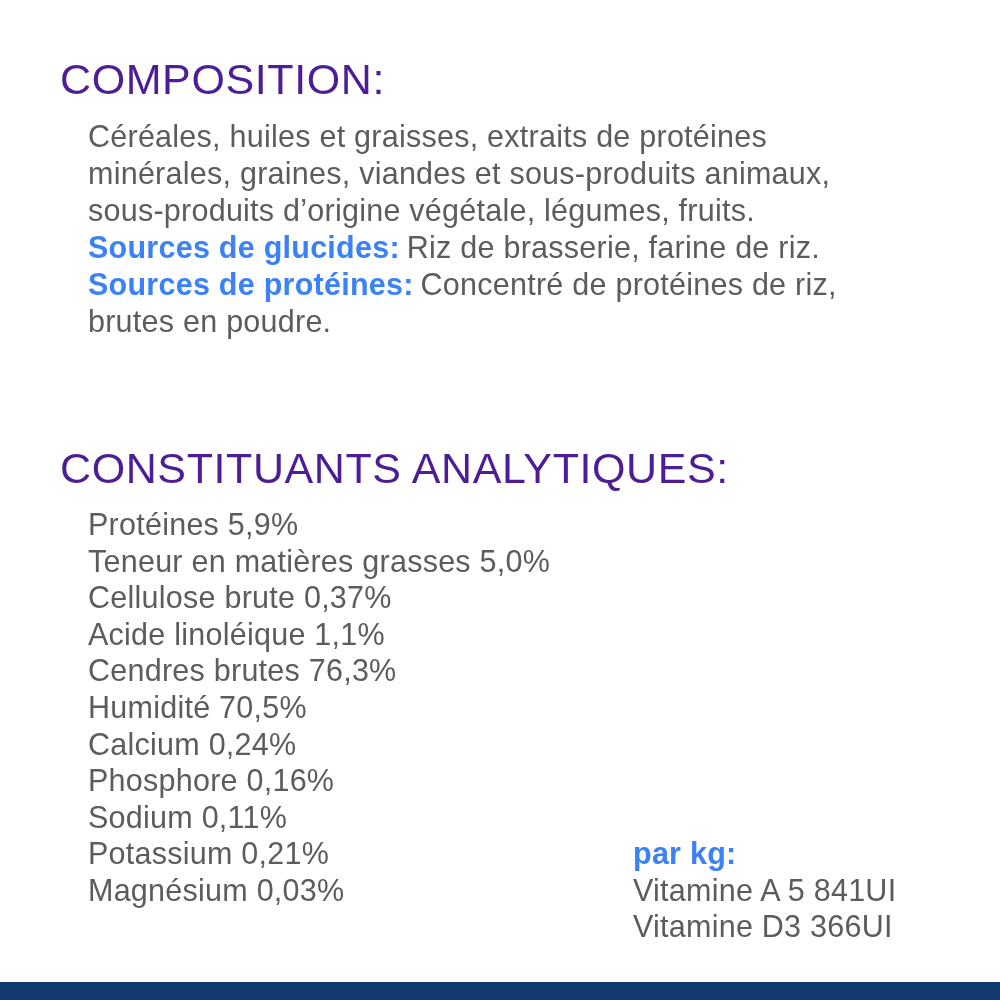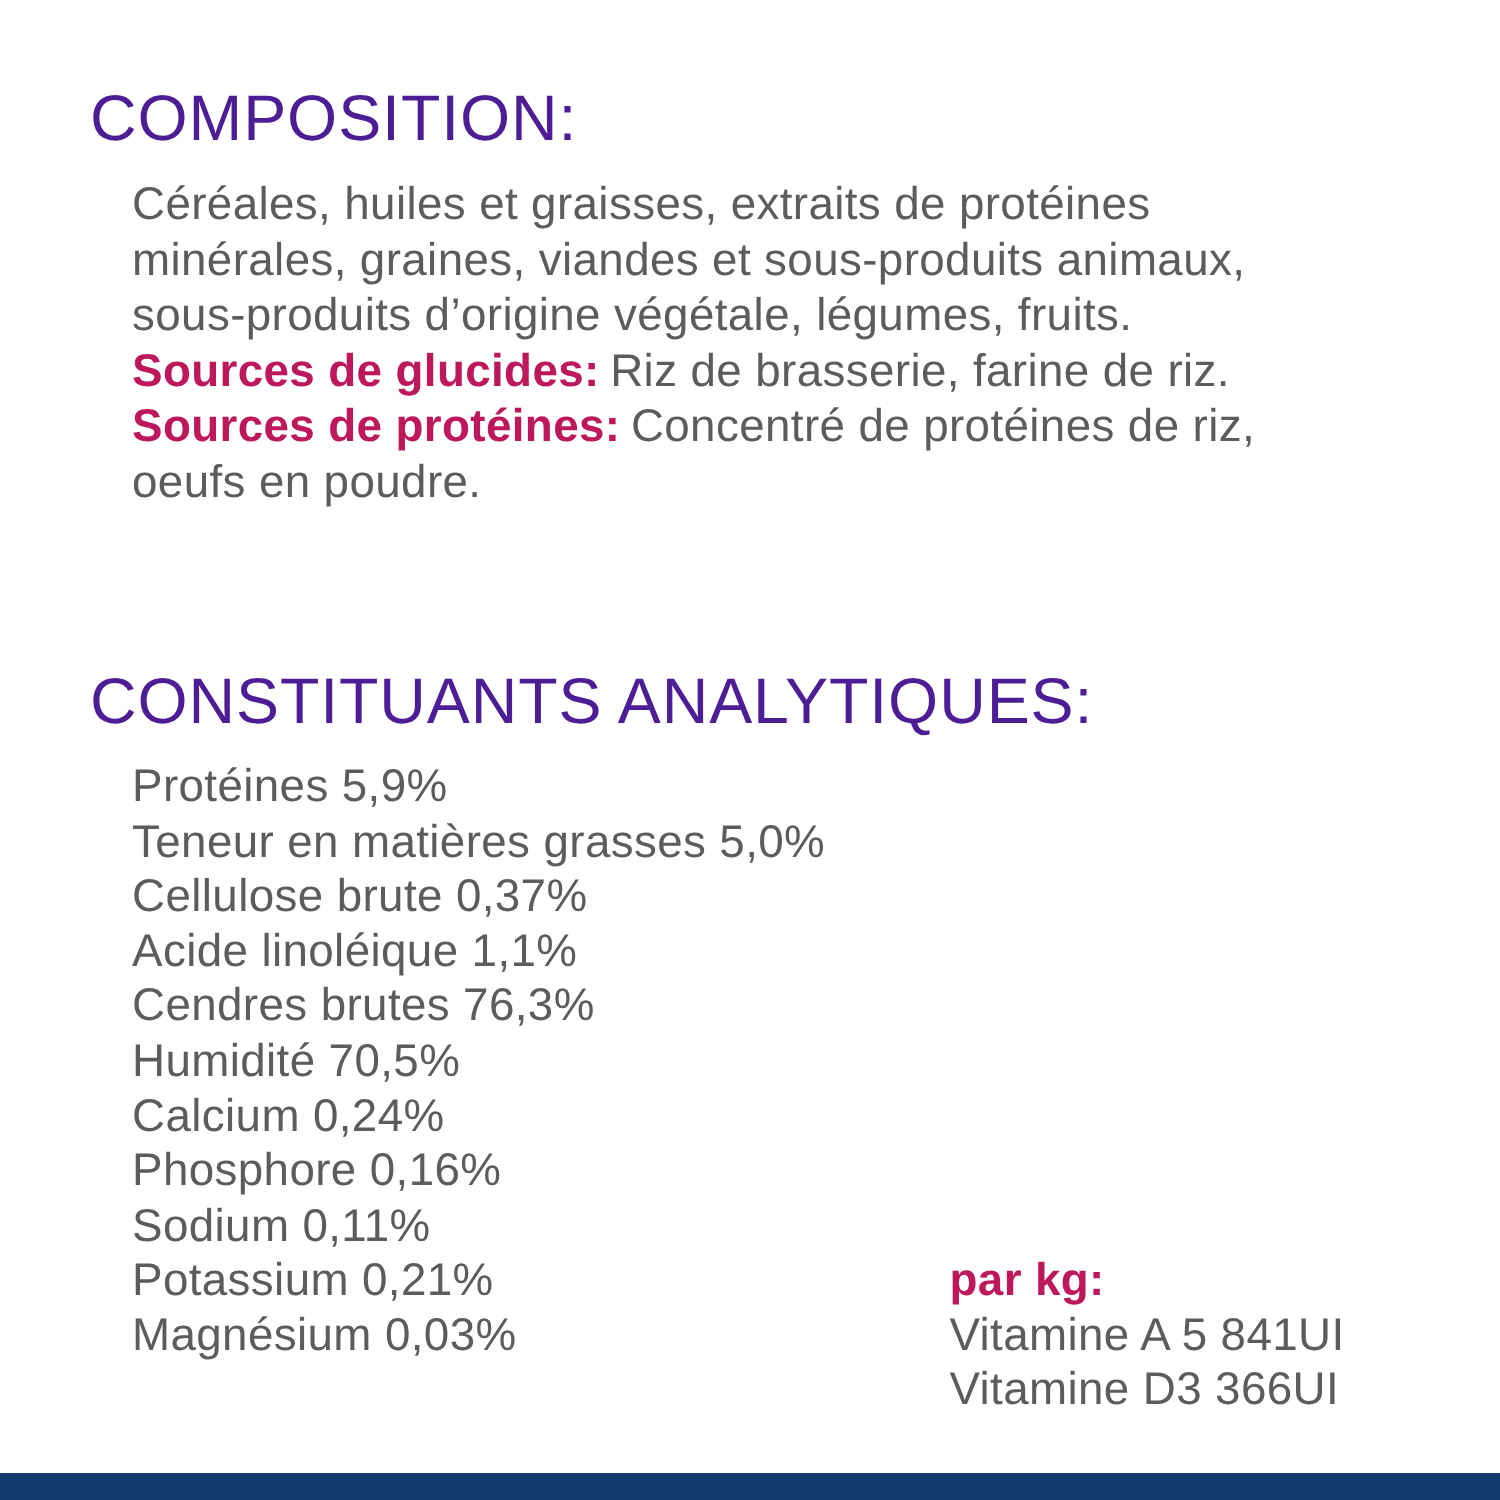--- a/index.html
+++ b/index.html
@@ -31,21 +31,21 @@
     font-size: 30.5px;
     letter-spacing: 0.25px;
     margin-left: 28px;
   }
   #composition-body { top: 118px; line-height: 37px; }
   #analytical-list  { top: 506px; line-height: 36.6px; }
   #per-kg-block     { top: 835px; left: 605px; line-height: 36.6px; }
   .line { white-space: nowrap; }
   .bold-label {
     font-weight: bold;
-    color: #be185d;
+    color: #3b82f6;
     margin-right: 7px;
   }
   #bottom-bar {
     position: absolute;
     left: 0;
     top: 982px;
     width: 1000px;
     height: 18px;
     background: #123A6E;
   }
@@ -56,21 +56,21 @@
 <div class="page">
 
   <div class="heading" id="composition-heading">COMPOSITION:</div>
 
   <div class="body-text" id="composition-body">
     <div class="line">Céréales, huiles et graisses, extraits de protéines</div>
     <div class="line">minérales, graines, viandes et sous-produits animaux,</div>
     <div class="line">sous-produits d’origine végétale, légumes, fruits.</div>
     <div class="line"><span class="bold-label">Sources de glucides:</span><span>Riz de brasserie, farine de riz.</span></div>
     <div class="line"><span class="bold-label">Sources de protéines:</span><span>Concentré de protéines de riz,</span></div>
-    <div class="line">oeufs en poudre.</div>
+    <div class="line">brutes en poudre.</div>
   </div>
 
   <div class="heading" id="analytical-heading">CONSTITUANTS ANALYTIQUES:</div>
 
   <div class="body-text" id="analytical-list">
     <div class="line">Protéines 5,9%</div>
     <div class="line">Teneur en matières grasses 5,0%</div>
     <div class="line">Cellulose brute 0,37%</div>
     <div class="line">Acide linoléique 1,1%</div>
     <div class="line">Cendres brutes 76,3%</div>

